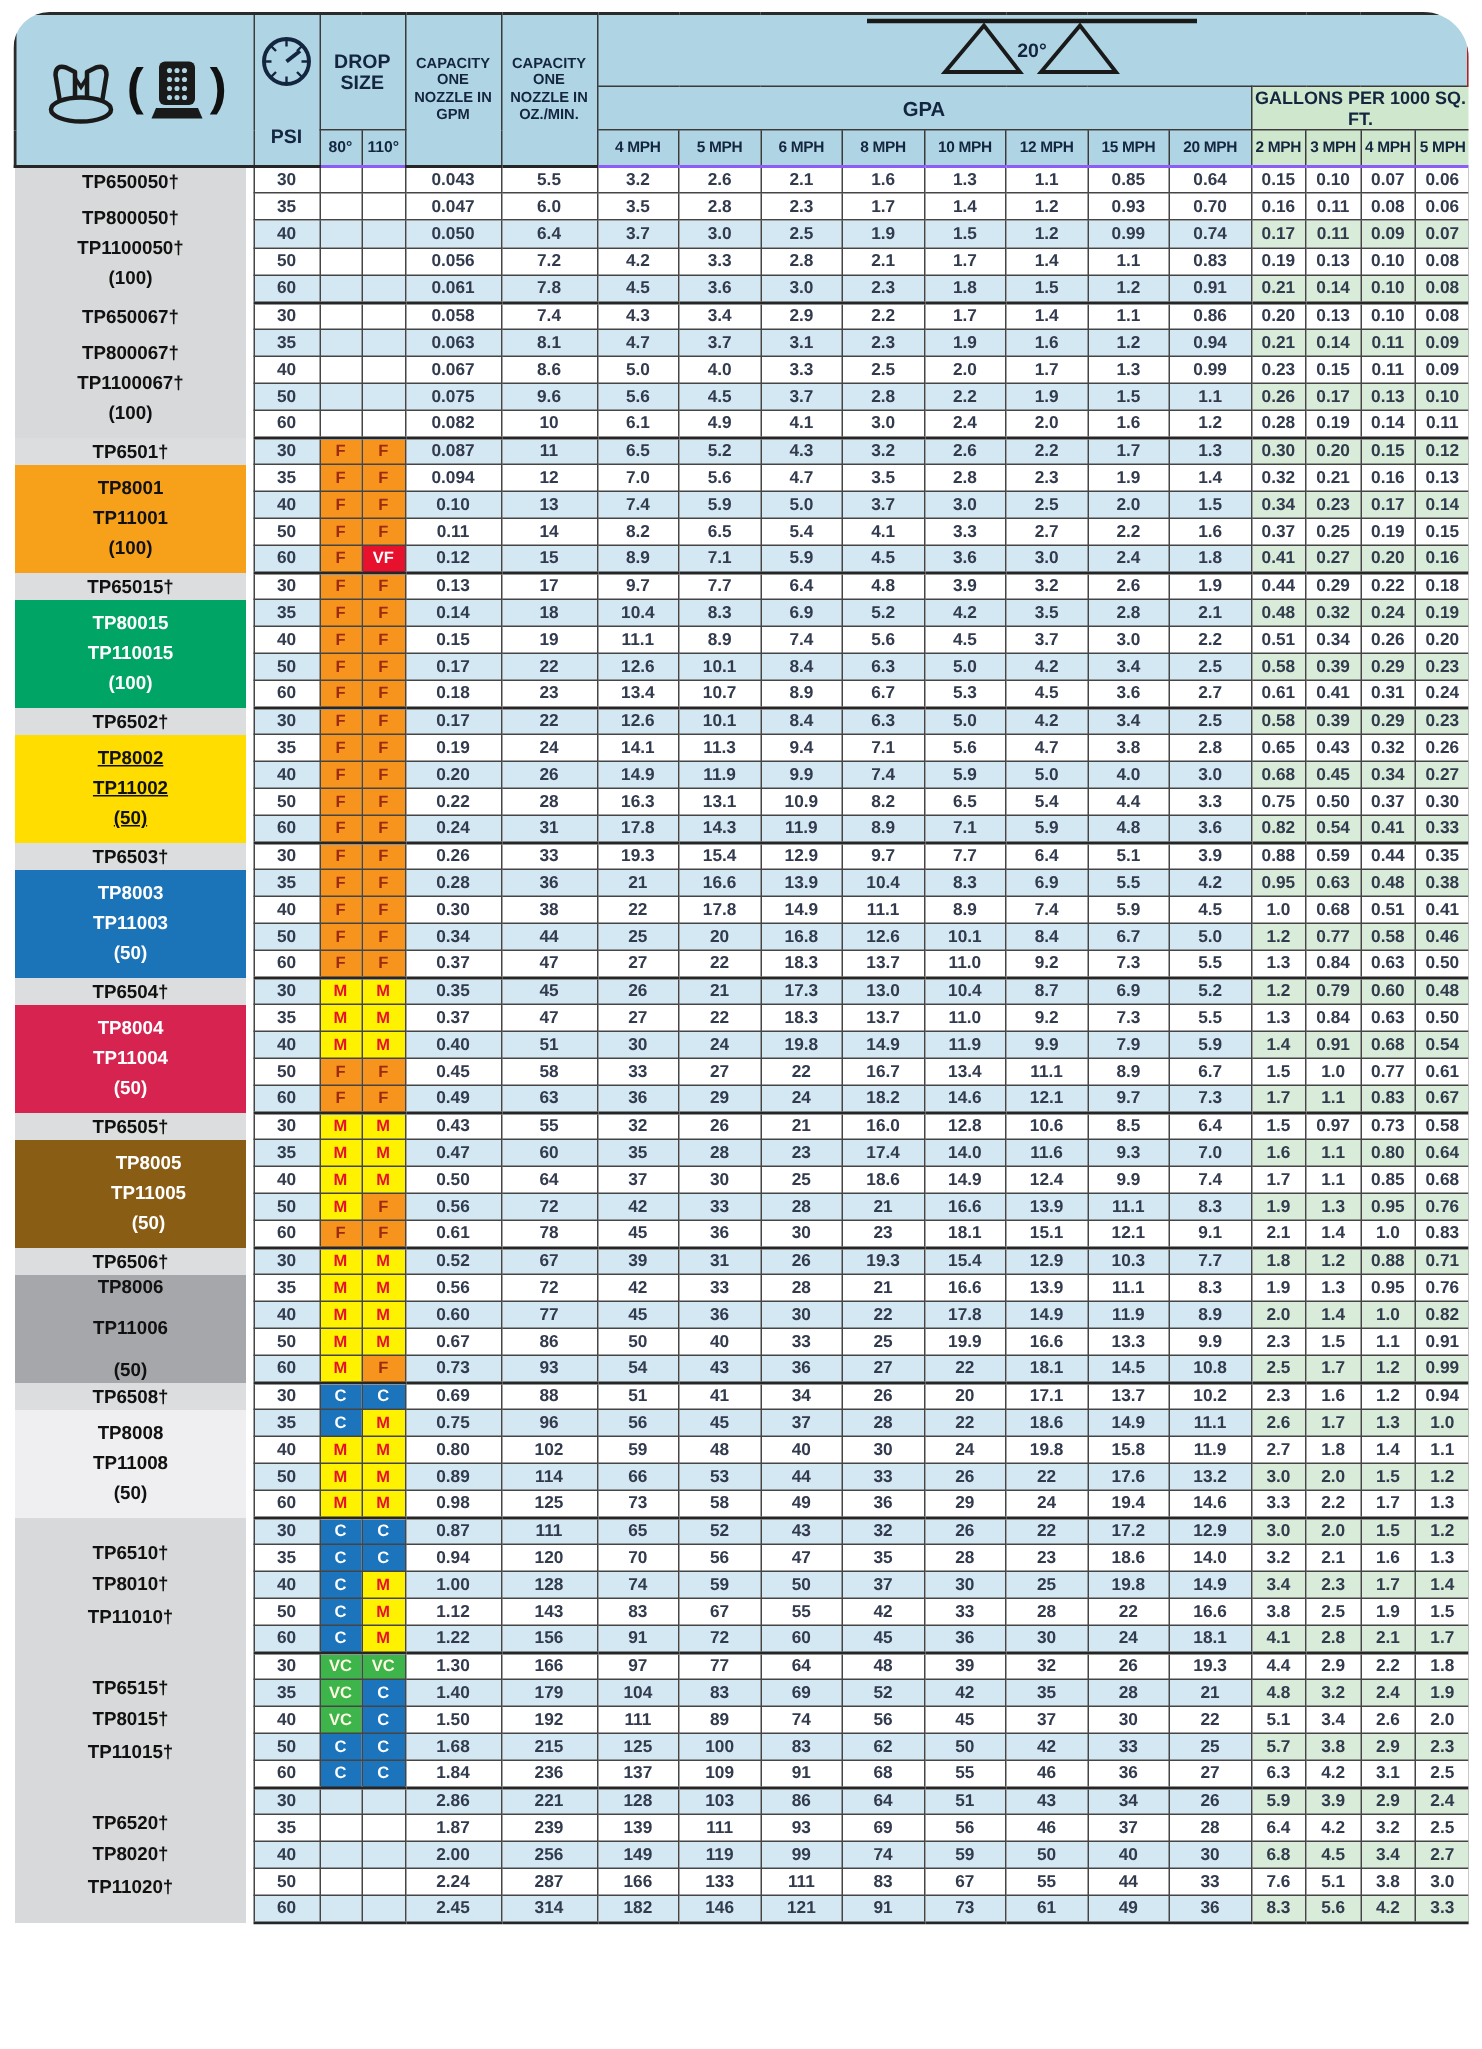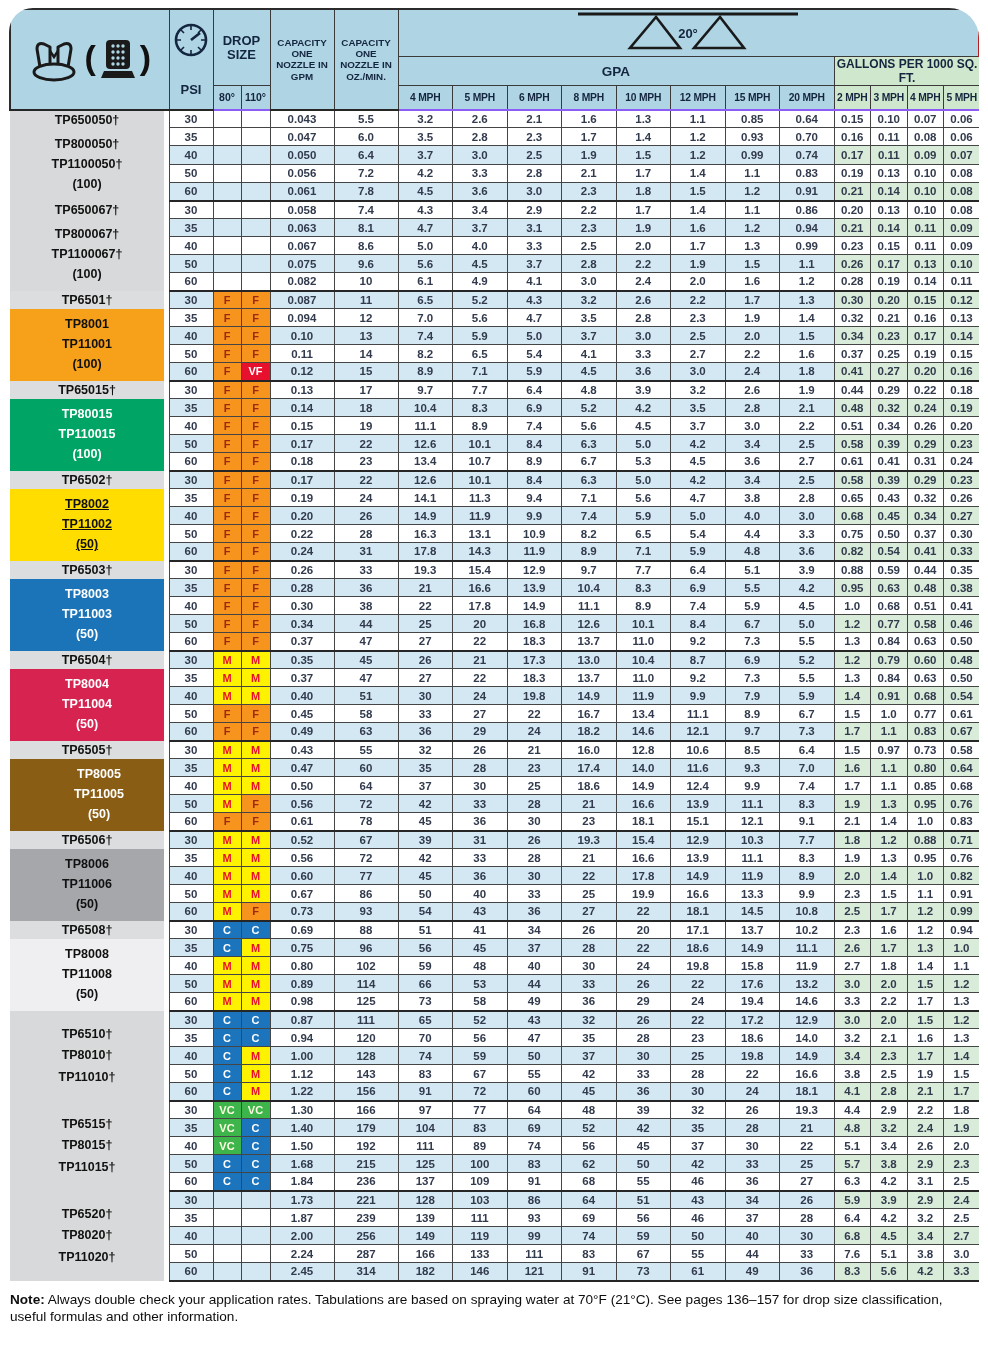--- a/index.html
+++ b/index.html
@@ -1012,21 +1012,21 @@
             <td class="num">12.1</td>
             <td class="num">9.1</td>
             <td class="gal">2.1</td>
             <td class="gal">1.4</td>
             <td class="gal">1.0</td>
             <td class="gal galend">0.83</td>
           </tr>
           <tr class="gs tint">
             <td rowspan="5" class="lbl">
               <div class="strip" style="background: rgb(220, 221, 222);">TP6506†</div>
-              <div class="blk" style="background: rgb(165, 167, 170); color: rgb(17, 17, 17);">
+              <div class="blk" style="background: rgb(165, 167, 170); color: rgb(17, 17, 17); justify-content: space-between;">
                 <div>TP8006</div>
                 <div>TP11006</div>
                 <div>(50)</div>
               </div>
             </td>
             <td rowspan="5" class="gap"></td>
             <td class="psi">30</td>
             <td class="drop" style="background: rgb(255, 242, 0); color: rgb(232, 17, 45);">M</td>
             <td class="drop" style="background: rgb(255, 242, 0); color: rgb(232, 17, 45);">M</td>
             <td class="gpm">0.52</td>
@@ -1435,21 +1435,21 @@
               <div class="blk full" style="background: rgb(216, 217, 218); color: rgb(17, 17, 17);">
                 <div>TP6520†</div>
                 <div>TP8020†</div>
                 <div>TP11020†</div>
               </div>
             </td>
             <td rowspan="5" class="gap"></td>
             <td class="psi">30</td>
             <td class="drop"></td>
             <td class="drop"></td>
-            <td class="gpm">1.73</td>
+            <td class="gpm">2.86</td>
             <td class="oz">221</td>
             <td class="num">128</td>
             <td class="num">103</td>
             <td class="num">86</td>
             <td class="num">64</td>
             <td class="num">51</td>
             <td class="num">43</td>
             <td class="num">34</td>
             <td class="num">26</td>
             <td class="gal">5.9</td>
@@ -1531,16 +1531,15 @@
             <td class="gal">8.3</td>
             <td class="gal">5.6</td>
             <td class="gal">4.2</td>
             <td class="gal galend">3.3</td>
           </tr>
         </tbody>
 </table>
 </div>
 
 <div class="notes">
-  <p><b>Note:</b><span> Always double check your application rates. Tabulations are based on spraying water at 70°F (21°C). See pages 136–157 for drop size classification, useful formulas and other information.</span></p>
 </div>
 
 </div>
 
 </body></html>

